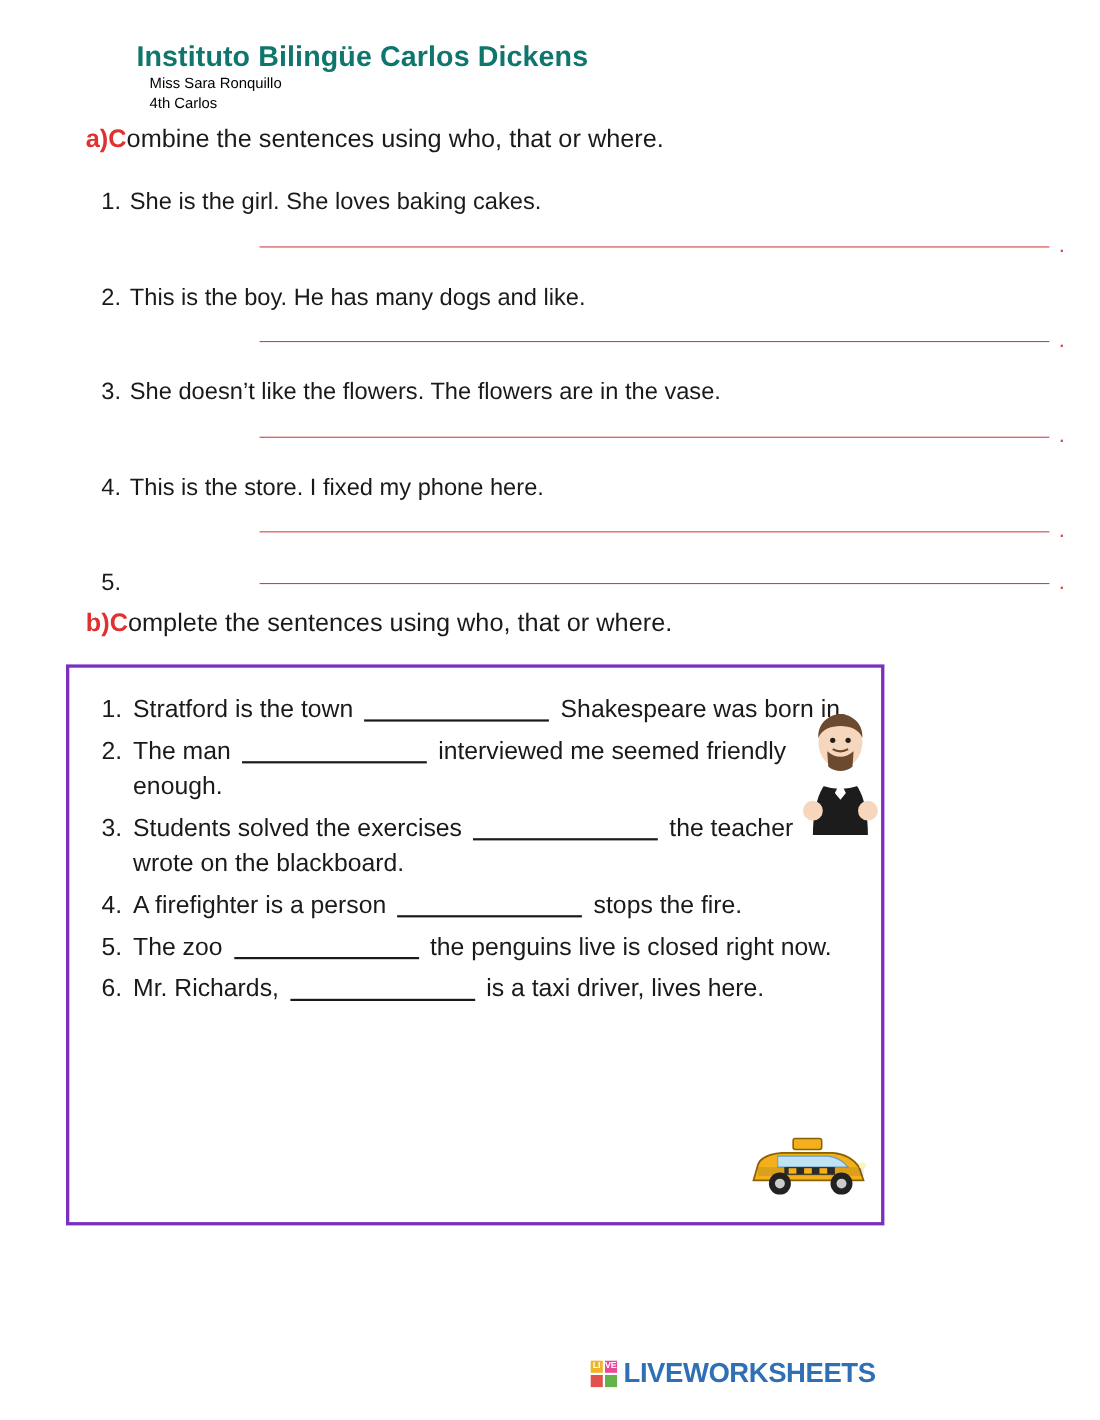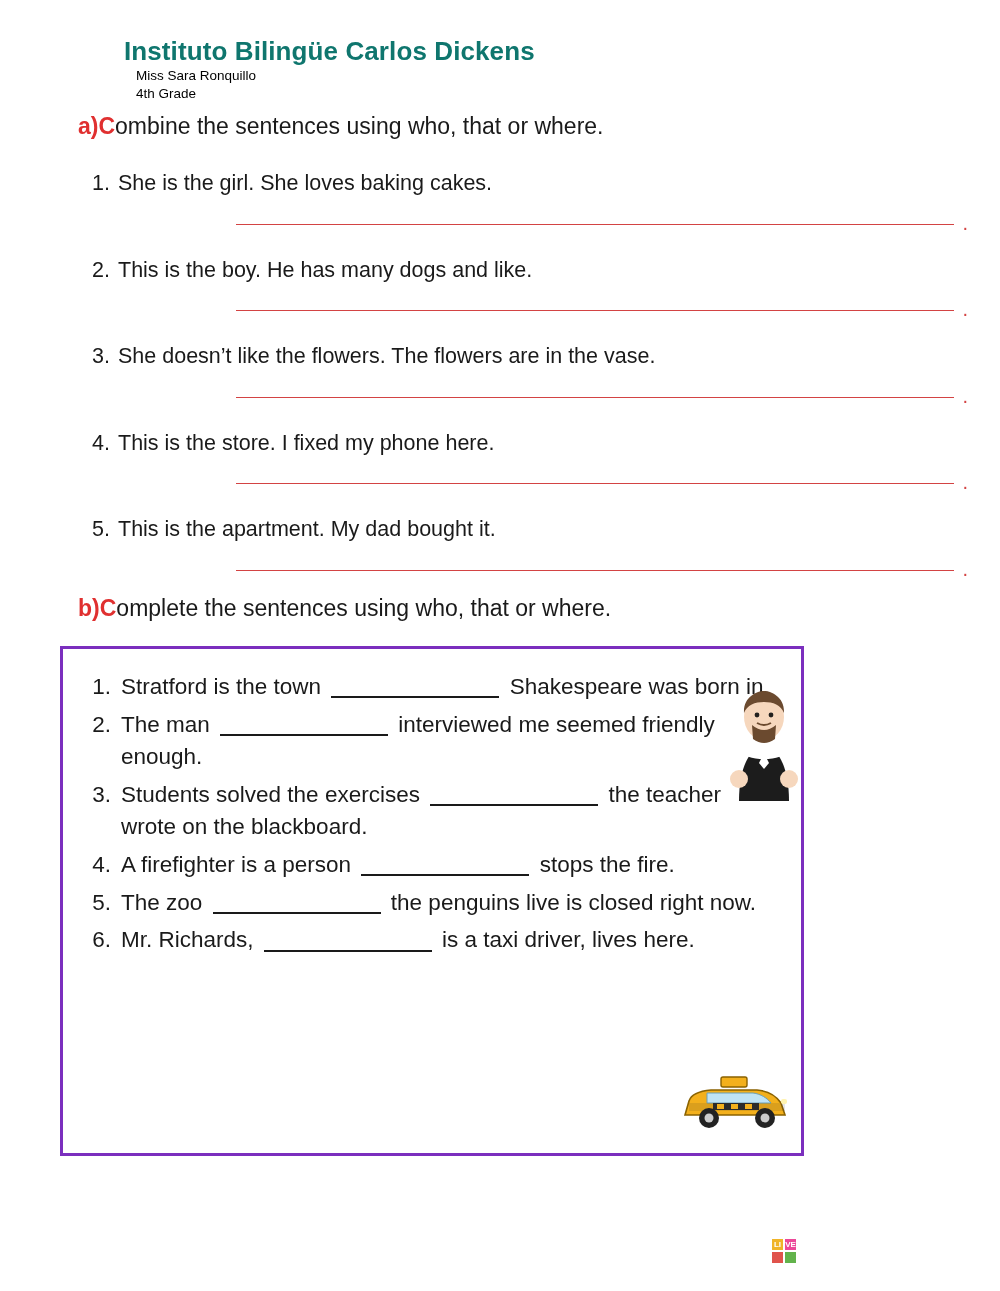--- a/index.html
+++ b/index.html
@@ -115,21 +115,21 @@
     bottom: -4px;
     color: #d34343;
     font-size: 20px;
     line-height: 1;
   }
 
   
   .section-b {
     position: absolute;
     left: 0;
-    top: 594px;
+    top: 552px;
     width: 864px;
   }
   .box {
     position: relative;
     margin: 22px 60px 0 60px;
     border: 3px solid #7b2fbe;
     min-height: 510px;
     padding: 22px 22px 22px 14px;
     background: #fff;
   }
@@ -220,21 +220,21 @@
     letter-spacing: -0.4px;
     color: #2f6fb3;
   }
 </style>
 </head>
 <body>
 
 <div class="header">
   <div class="school-title">Instituto Bilingüe Carlos Dickens</div>
   <div class="teacher-line">Miss Sara Ronquillo</div>
-  <div class="grade-line">4th Grade</div>
+  <div class="grade-line">4th Carlos</div>
 
 </div>
 
 <section class="section-a">
   <div class="instruction">
     <span class="lead">a)</span><span class="cap">C</span><span>ombine the sentences using who, that or where.</span>
   </div>
 
   <ol class="qlist">
     <li class="qitem">
@@ -264,21 +264,20 @@
     <li class="qitem">
       <span class="num">4.</span>
       <span>This is the store. I fixed my phone here.</span>
       <div class="answer-rule">
         <div class="line"></div>
         <div class="dot">.</div>
       </div>
     </li>
     <li class="qitem">
       <span class="num">5.</span>
-      <span>This is the apartment. My dad bought it.</span>
       <div class="answer-rule">
         <div class="line"></div>
         <div class="dot">.</div>
       </div>
     </li>
   </ol>
 </section>
 
 <section class="section-b">
   <div class="instruction">
@@ -362,14 +361,15 @@
 </section>
 
 <footer class="footer">
   <div class="lw-logo">
     <div class="lw-mark">
       <span class="lw-c1">LI</span>
       <span class="lw-c2">VE</span>
       <span class="lw-c3"></span>
       <span class="lw-c4"></span>
     </div>
+    <div class="lw-text">LIVEWORKSHEETS</div>
   </div>
 </footer>
 
 </body></html>

